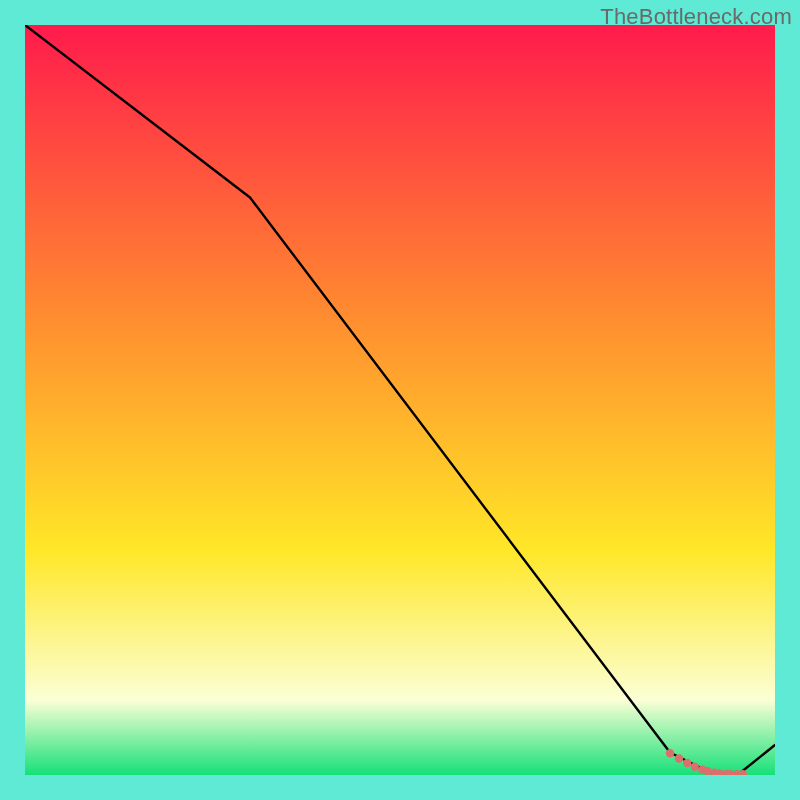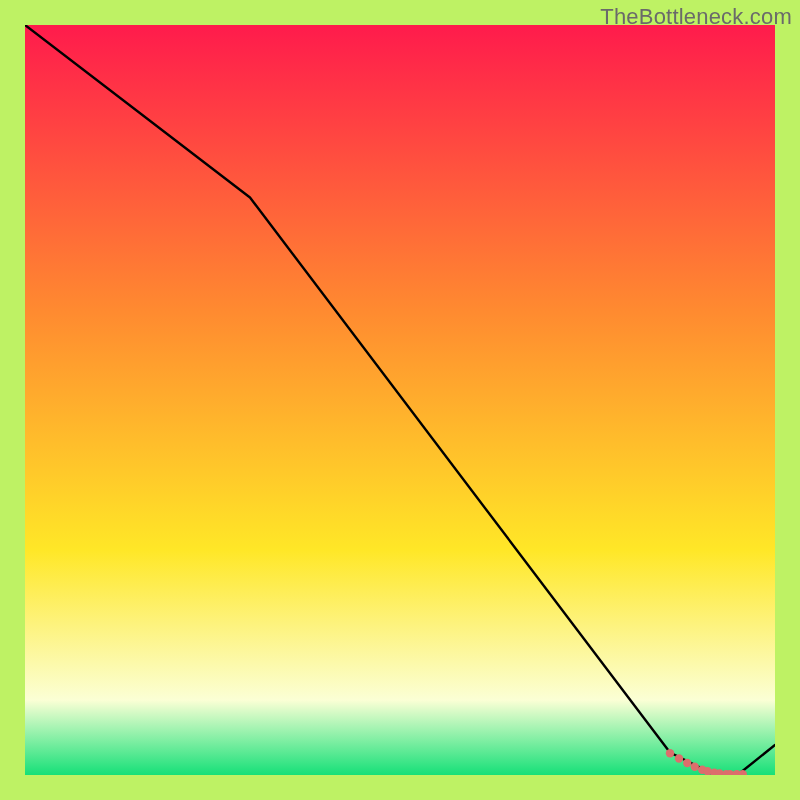--- a/index.html
+++ b/index.html
@@ -7,21 +7,21 @@
     padding: 0;
     width: 800px;
     height: 800px;
     background: #000;
     overflow: hidden;
   }
   .frame {
     position: relative;
     width: 800px;
     height: 800px;
-    background: #bef264;
+    background: #5eead4;
   }
   .watermark {
     position: absolute;
     top: 4px;
     right: 8px;
     font-family: Arial, Helvetica, sans-serif;
     font-size: 22px;
     color: #6a6a6a;
     font-weight: 400;
     letter-spacing: 0.2px;

